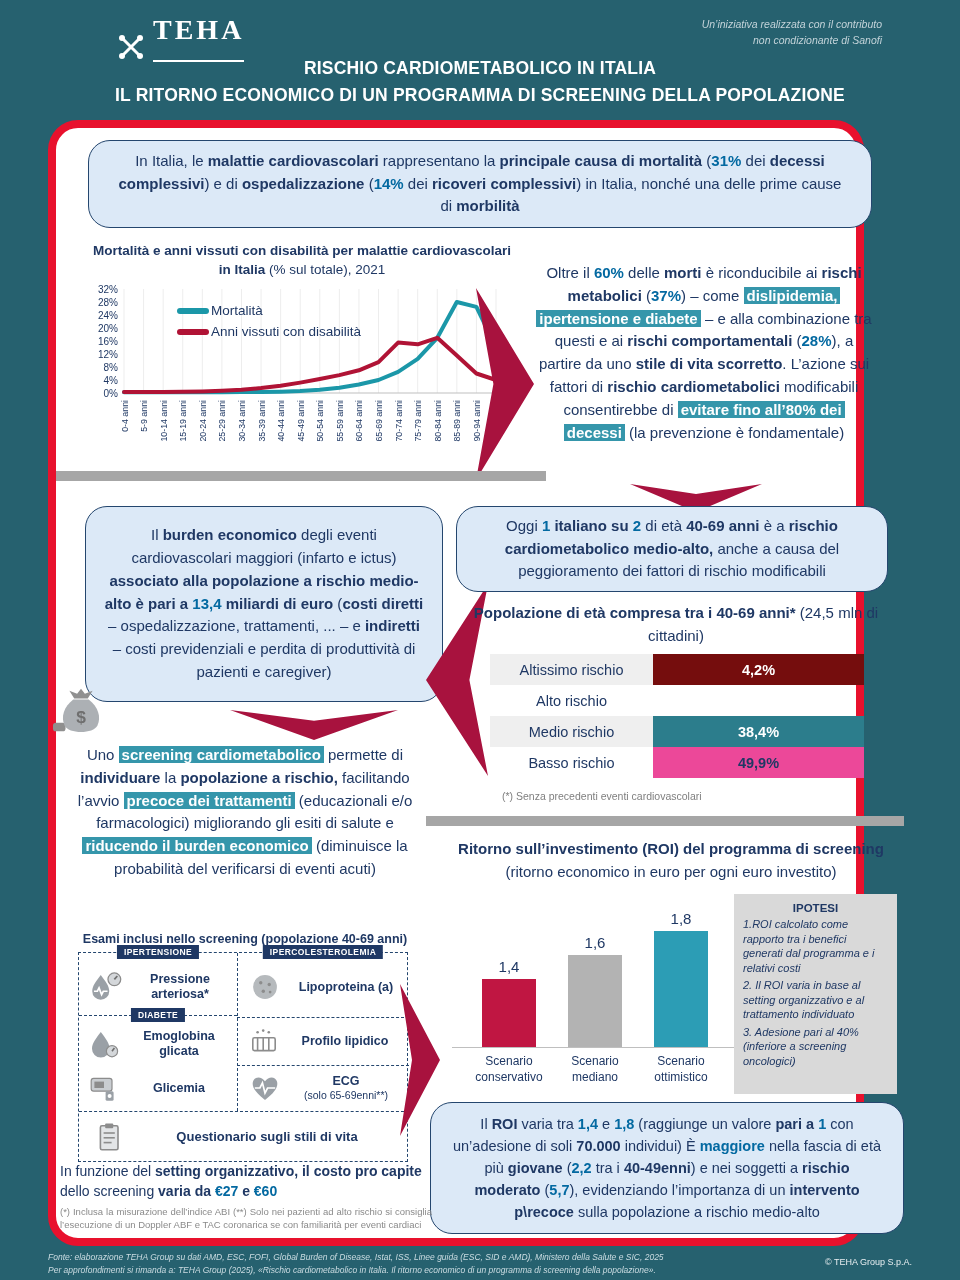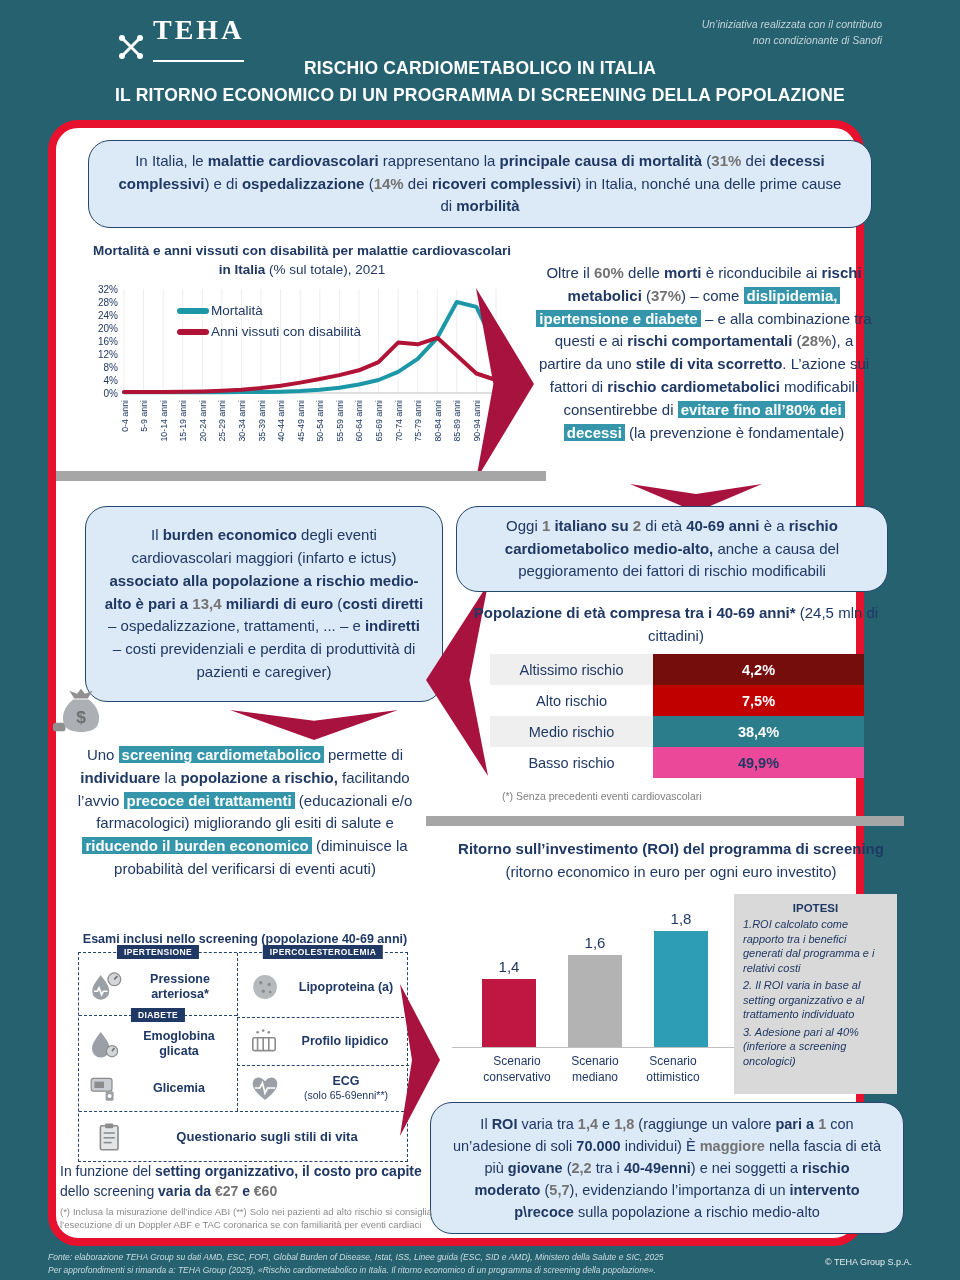--- a/index.html
+++ b/index.html
@@ -22,21 +22,21 @@
   .main-title{left:0;top:55px;width:960px;text-align:center;color:#fff;font-weight:700;
     font-size:17.5px;line-height:1.55;letter-spacing:.2px;}
   
   .card{
     left:48px;top:120px;width:816px;height:1126px;box-sizing:border-box;
     background:#fff;border:8px solid #E8112D;border-radius:30px;color:#1F3864;
   }
   .card > *{position:absolute;}
   
   .sb{font-weight:700;}
-  .sr{font-weight:700;color:#737373;}
+  .sr{font-weight:700;color:#0369a1;}
   .sh{font-weight:700;color:#fff;background:#3596AB;padding:0 3px;
       -webkit-box-decoration-break:clone;box-decoration-break:clone;}
   
   .bluebox{
     background:#DCE9F7;border:1.6px solid #24466E;border-radius:22px;
     display:flex;align-items:center;justify-content:center;text-align:center;
     box-sizing:border-box;padding:8px 26px;
   }
   
   .arrow{background:#A8123E;}
@@ -61,21 +61,21 @@
   .exam-item{position:absolute;display:flex;align-items:center;gap:7px;padding-left:7px;box-sizing:border-box;}
   .exam-item svg{flex:0 0 auto;}
   .exam-label{font-weight:700;font-size:12.5px;line-height:1.2;text-align:center;flex:1;padding-right:4px;}
   .ecg-note{font-weight:400;font-size:10.5px;}
   
   .roi-plot{display:flex;align-items:flex-end;justify-content:center;gap:10px;
     border-bottom:1.5px solid #BFBFBF;box-sizing:border-box;}
   .roi-col{display:flex;flex-direction:column;align-items:center;width:76px;}
   .roi-val{font-size:15px;margin-bottom:4px;}
   .roi-bar{width:54px;}
-  .roi-cats{display:flex;justify-content:center;gap:2px;}
+  .roi-cats{display:flex;justify-content:center;gap:10px;}
   .roi-cat{width:76px;text-align:center;font-size:12px;line-height:1.3;}
   .ipotesi{background:#D9D9D9;box-sizing:border-box;padding:8px 9px;}
   .ipotesi-title{text-align:center;font-weight:700;font-size:11.5px;margin-bottom:3px;}
   .ipo-item{font-style:italic;font-size:11px;line-height:1.32;margin-bottom:3px;}
   
   .source{left:48px;top:1251px;width:640px;color:#CBDCE2;font-size:8.5px;font-style:italic;line-height:1.5;}
   .copyright{right:48px;top:1257px;color:#E8EEF1;font-size:9px;}
 </style>
 </head>
 <body>
@@ -195,21 +195,20 @@
   </div>
 
   <div class="par" style="left:412px;top:474px;width:416px;font-size:15px;"><span class="sb">Popolazione di età compresa tra i 40-69 anni*</span><span> (24,5 mln di cittadini)</span></div>
   <div style="left:434px;top:526px;width:374px;">
       <div class="risk-row">
        <div class="risk-label" style="background:#EFEFEF">Altissimo rischio</div>
        <div class="risk-value" style="background:#750D0D;color:#FFFFFF">4,2%</div>
      </div>
       <div class="risk-row">
        <div class="risk-label" style="background:#FFFFFF">Alto rischio</div>
-       <div class="risk-value" style="background:#C00000;color:#FFFFFF">7,5%</div>
      </div>
       <div class="risk-row">
        <div class="risk-label" style="background:#EFEFEF">Medio rischio</div>
        <div class="risk-value" style="background:#2C7D8C;color:#FFFFFF">38,4%</div>
      </div>
       <div class="risk-row">
        <div class="risk-label" style="background:#FFFFFF">Basso rischio</div>
        <div class="risk-value" style="background:#ec4899;color:#1F3864">49,9%</div>
      </div>
     </div>

